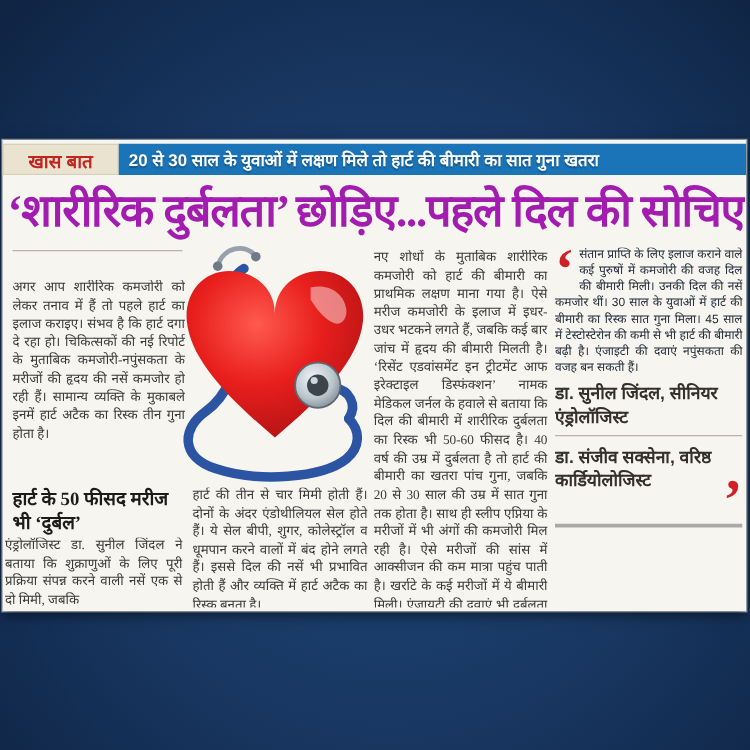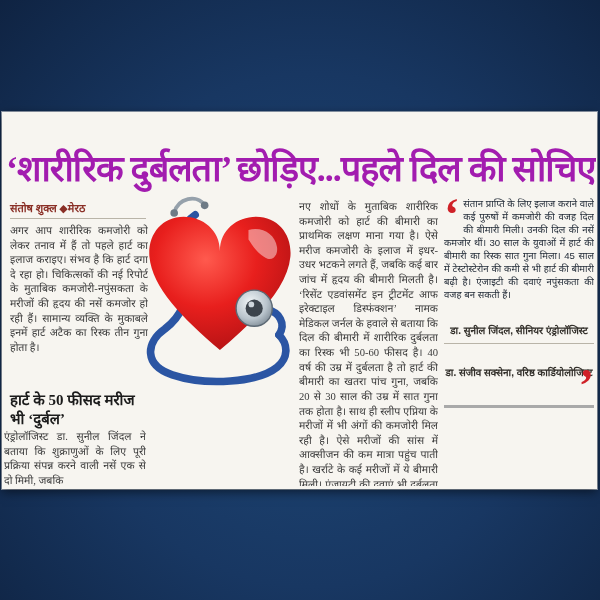--- a/index.html
+++ b/index.html
@@ -55,41 +55,44 @@
   .quote-col {
     position:absolute; left:442px; top:86px; width:150px; height:288px;
     font-family:"Liberation Sans","DejaVu Sans",sans-serif; overflow:hidden;
   }
   .open-quote {
     float:left; color:#cf2127; font-size:46px; line-height:30px;
     font-family:"Liberation Serif","DejaVu Serif",serif; font-weight:bold;
     margin:2px 4px 0 0;
   }
   .quote-text { font-size:9.6px; line-height:1.35; color:#232c38; text-align:justify; }
-  .quote-attr { font-size:10px; font-weight:bold; color:#33302b; margin-top:21px;text-align:center; }
+  .quote-attr { font-size:14px; font-weight:bold; color:#33302b; margin-top:2px; }
   .quote-rule { border:none; border-top:1px solid #b9b4a8; margin:6px 0; clear:both; }
   .close-quote-row { display:flex; justify-content:flex-end; height:20px; }
   .close-quote {
     color:#cf2127; font-size:46px; line-height:14px;
     font-family:"Liberation Serif","DejaVu Serif",serif; font-weight:bold;
   }
   .bottom-rule { border:none; border-top:3px solid #a9a9a9; margin-top:6px; }
   
   .heart-illo { position:absolute; left:130px; top:80px; width:172px; height:200px; }
 </style>
 </head>
 <body>
 
 <div class="paper">
 
+  <div class="kicker-row">
+    <div class="kicker-badge">खास बात</div>
+    <div class="kicker-banner">20 से 30 साल के युवाओं में लक्षण मिले तो हार्ट की बीमारी का सात गुना खतरा</div>
+  </div>
 
   <div class="headline">‘शारीरिक दुर्बलता’ छोड़िए...पहले दिल की सोचिए</div>
 
   <div class="byline-wrap">
-    <div class="byline">संतोष शुक्ल ◆मेरठ</div>
     <hr class="byline-rule">
   </div>
 
   <div class="col col1">अगर आप शारीरिक कमजोरी को लेकर तनाव में हैं तो पहले हार्ट का इलाज कराइए। संभव है कि हार्ट दगा दे रहा हो। चिकित्सकों की नई रिपोर्ट के मुताबिक कमजोरी-नपुंसकता के मरीजों की हृदय की नसें कमजोर हो रही हैं। सामान्य व्यक्ति के मुकाबले इनमें हार्ट अटैक का रिस्क तीन गुना होता है।</div>
 
   <div class="subhead">हार्ट के 50 फीसद मरीज भी ‘दुर्बल’</div>
 
   <div class="col col1b">एंड्रोलॉजिस्ट डा. सुनील जिंदल ने बताया कि शुक्राणुओं के लिए पूरी प्रक्रिया संपन्न करने वाली नसें एक से दो मिमी, जबकि</div>
 
   <div class="heart-illo">
@@ -117,20 +120,21 @@
       <circle cx="124" cy="122" r="19" fill="url(#mg)" stroke="#5d6a75" stroke-width="1.5"></circle>
       <circle cx="124" cy="122" r="9" fill="#3c444c"></circle>
       <circle cx="121" cy="118" r="3" fill="#cfd7dd"></circle>
 
       <path d="M40 22 C44 6 64 2 72 14" fill="none" stroke="#96a1ab" stroke-width="4" stroke-linecap="round"></path>
       <circle cx="40" cy="22" r="4" fill="#6e7b86"></circle>
       <circle cx="72" cy="14" r="4" fill="#6e7b86"></circle>
     </svg>
   </div>
 
+  <div class="col col2">हार्ट की तीन से चार मिमी होती हैं। दोनों के अंदर एंडोथीलियल सेल होते हैं। ये सेल बीपी, शुगर, कोलेस्ट्रॉल व धूमपान करने वालों में बंद होने लगते हैं। इससे दिल की नसें भी प्रभावित होती हैं और व्यक्ति में हार्ट अटैक का रिस्क बनता है।</div>
 
   <div class="col col3">नए शोधों के मुताबिक शारीरिक कमजोरी को हार्ट की बीमारी का प्राथमिक लक्षण माना गया है। ऐसे मरीज कमजोरी के इलाज में इधर-उधर भटकने लगते हैं, जबकि कई बार जांच में हृदय की बीमारी मिलती है। ‘रिसेंट एडवांसमेंट इन ट्रीटमेंट आफ इरेक्टाइल डिस्फंक्शन’ नामक मेडिकल जर्नल के हवाले से बताया कि दिल की बीमारी में शारीरिक दुर्बलता का रिस्क भी 50-60 फीसद है। 40 वर्ष की उम्र में दुर्बलता है तो हार्ट की बीमारी का खतरा पांच गुना, जबकि 20 से 30 साल की उम्र में सात गुना तक होता है। साथ ही स्लीप एप्निया के मरीजों में भी अंगों की कमजोरी मिल रही है। ऐसे मरीजों की सांस में आक्सीजन की कम मात्रा पहुंच पाती है। खर्राटे के कई मरीजों में ये बीमारी मिली। एंजायटी की दवाएं भी दुर्बलता को बढ़ाती हैं।</div>
 
   <div class="quote-col">
     <span class="open-quote">‘</span>
     <div class="quote-text">संतान प्राप्ति के लिए इलाज कराने वाले कई पुरुषों में कमजोरी की वजह दिल की बीमारी मिली। उनकी दिल की नसें कमजोर थीं। 30 साल के युवाओं में हार्ट की बीमारी का रिस्क सात गुना मिला। 45 साल में टेस्टोस्टेरोन की कमी से भी हार्ट की बीमारी बढ़ी है। एंजाइटी की दवाएं नपुंसकता की वजह बन सकती हैं।</div>
     <div class="quote-attr">डा. सुनील जिंदल, सीनियर एंड्रोलॉजिस्ट</div>
     <hr class="quote-rule">
     <div class="quote-attr">डा. संजीव सक्सेना, वरिष्ठ कार्डियोलोजिस्ट</div>
     <div class="close-quote-row">

